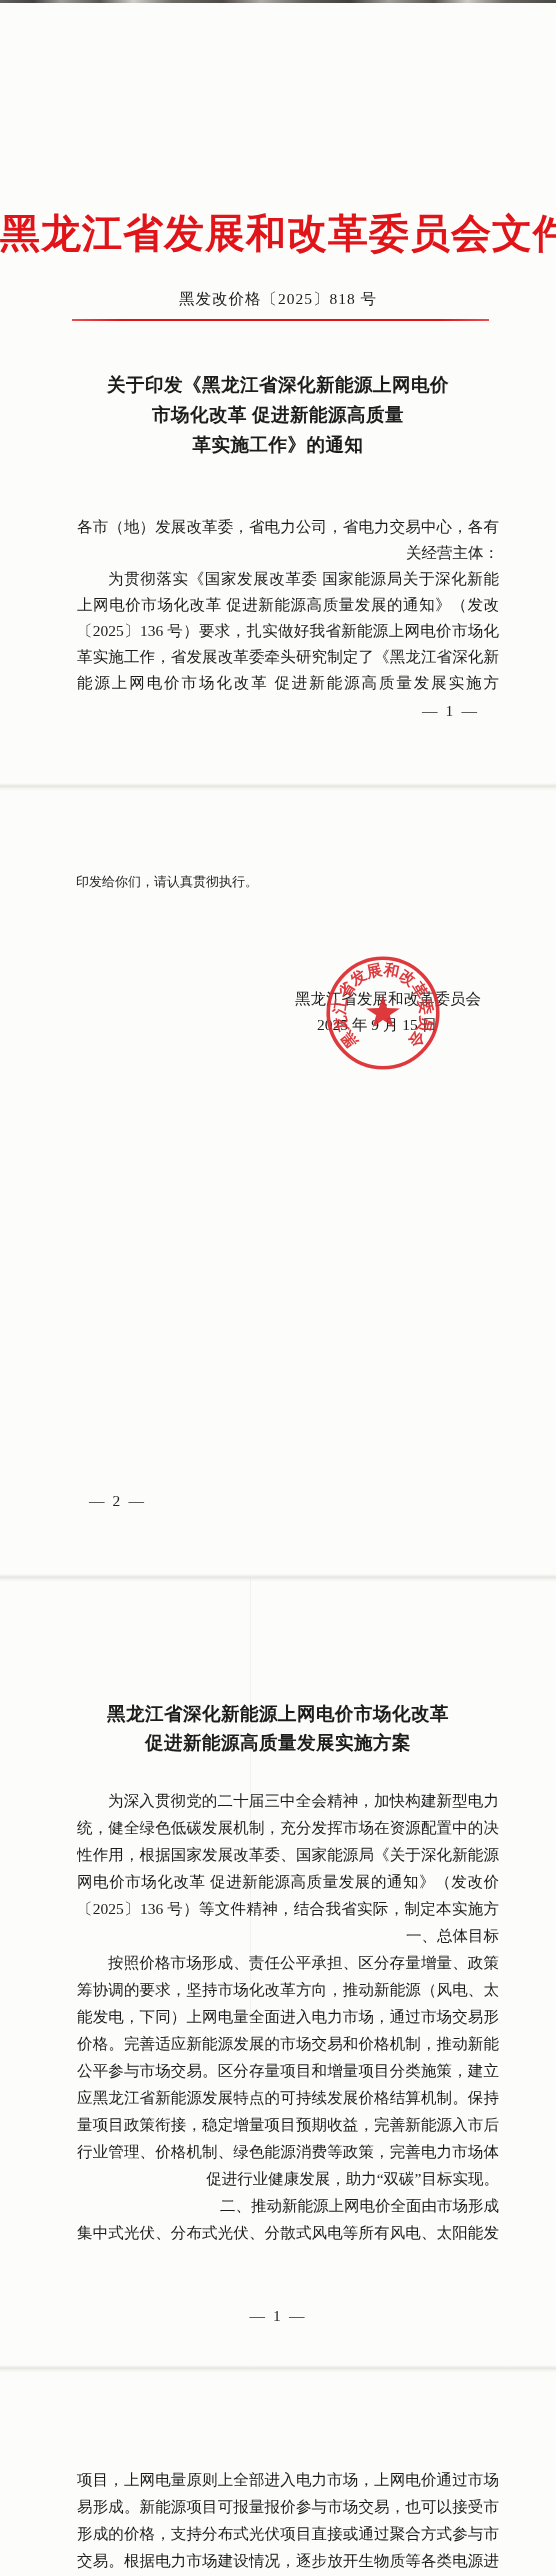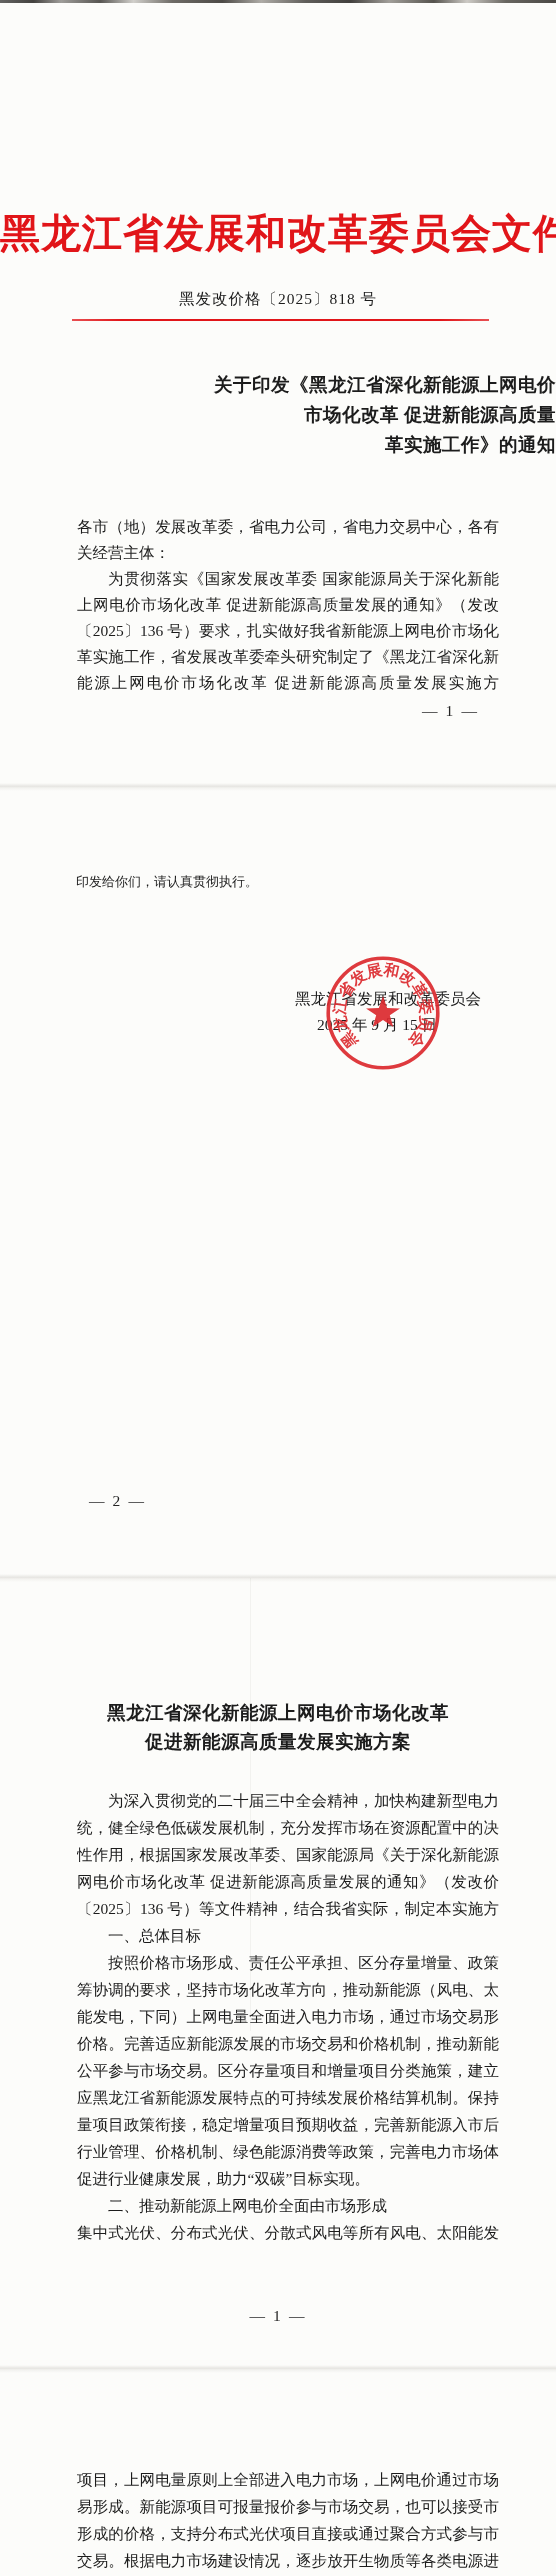--- a/index.html
+++ b/index.html
@@ -38,26 +38,26 @@
   .docnum{
     position:absolute;left:0;top:289px;width:556px;
     text-align:center;font-size:15.5px;line-height:20.6px;letter-spacing:1px;
   }
   .redrule{
     position:absolute;left:72px;top:319px;width:417px;height:2.1px;
     background:linear-gradient(90deg,rgba(225,21,25,.75),var(--red) 12%,var(--red) 88%,rgba(225,21,25,.75));
   }
   .notice-title{
     position:absolute;left:0;top:370px;width:556px;
-    text-align:right;font-size:18.5px;line-height:30px;font-weight:700;letter-spacing:0.5px;
+    text-align:center;font-size:18.5px;line-height:30px;font-weight:700;letter-spacing:0.5px;
   }
   .bodyblock{position:absolute;left:77px;width:422px;}
   .line{
     position:relative;height:27px;line-height:27px;
-    font-size:15.5px;white-space:nowrap;overflow:visible;
+    font-size:15.5px;white-space:nowrap;overflow:visible;text-align:right;
   }
   .grid50 .line{height:26px;line-height:26px;}
   .line.ind{text-indent:31px;}
   .line.j{white-space:normal;text-align:justify;text-align-last:justify;height:27px;overflow:hidden;}
   .grid50 .line.j{height:26px;}
   .line .b,.b{font-weight:400;}
   .closing{
     position:absolute;left:76px;top:868px;width:422px;
     font-size:13px;line-height:27px;
   }
@@ -70,21 +70,21 @@
     font-size:15.5px;line-height:27px;
   }
   .seal{position:absolute;left:321px;top:951px;width:124px;height:124px;opacity:.92;}
   .seal text{
     font-family:"Liberation Serif","DejaVu Serif",serif;
     font-size:30px;font-weight:700;fill:var(--seal);
     text-anchor:middle;dominant-baseline:central;
   }
   .plan-title{
     position:absolute;left:0;top:1700px;width:556px;
-    text-align:center;font-size:18.5px;line-height:29px;font-weight:700;letter-spacing:0.5px;font-family:Liberation Mono, monospace;
+    text-align:center;font-size:18.5px;line-height:29px;font-weight:700;letter-spacing:0.5px;
   }
   .pfoot{
     position:absolute;font-size:15.5px;line-height:24px;letter-spacing:2.1px;color:#242424;
   }
   .pfoot.right{right:77px;top:699px;}
   .pfoot.left{left:89px;top:1489px;}
   .pfoot.center{left:0;width:556px;text-align:center;}
   .pfoot.c1{top:2304px;}
 </style>
 </head>

